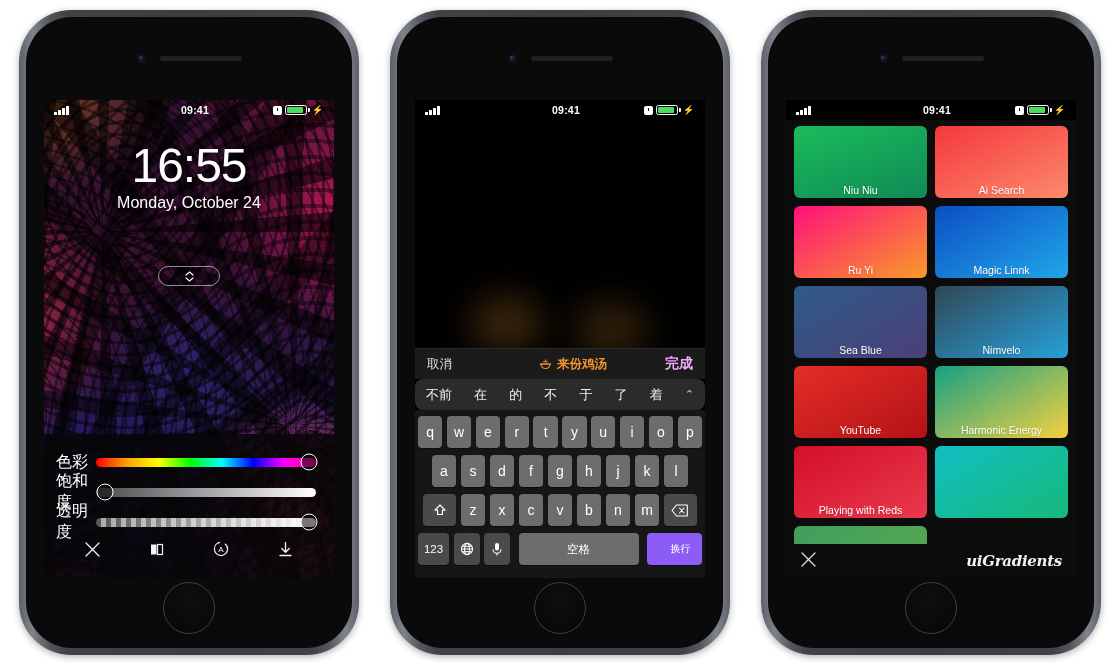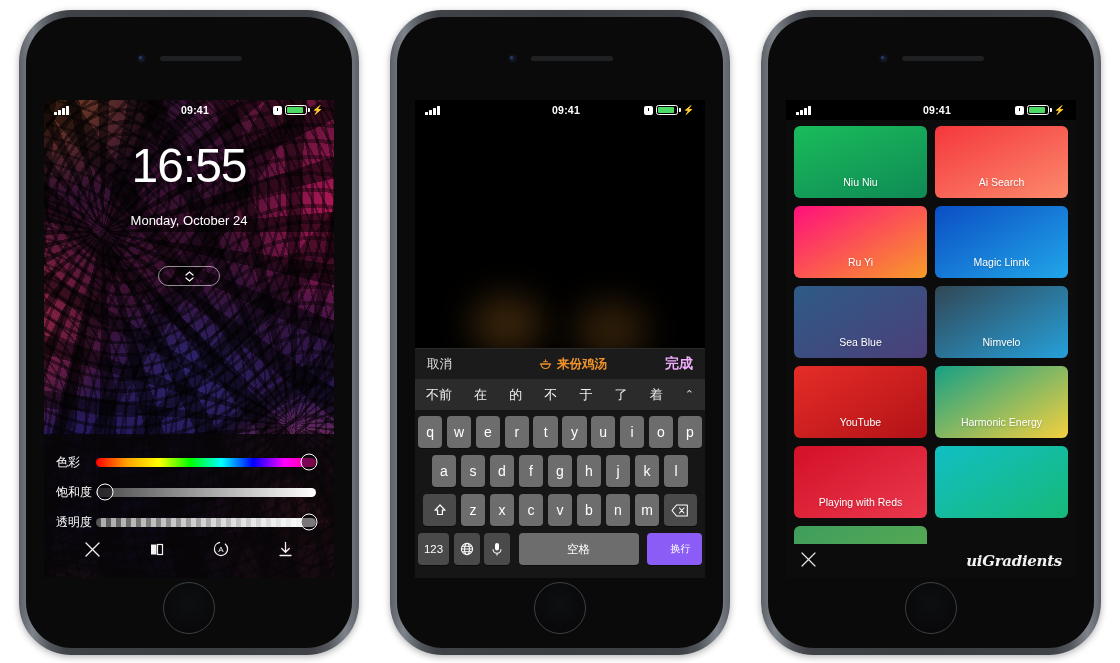--- a/index.html
+++ b/index.html
@@ -101,37 +101,37 @@
     background:
       repeating-radial-gradient(ellipse 60% 40% at 35% 30%, rgba(0,0,0,.45) 0 3px, rgba(0,0,0,0) 3px 11px),
       repeating-radial-gradient(ellipse 55% 45% at 78% 70%, rgba(0,0,0,.4) 0 3px, rgba(0,0,0,0) 3px 12px),
       repeating-radial-gradient(ellipse 50% 38% at 10% 60%, rgba(0,0,0,.4) 0 2px, rgba(0,0,0,0) 2px 10px);
   }
   .lock-clock {
     position: absolute; top: 42px; left: 0; right: 0; text-align: center;
     color: #fff; z-index: 3; text-shadow: 0 1px 5px rgba(0,0,0,.35);
   }
   .lock-time { font-size: 48px; font-weight: 300; letter-spacing: -1px; line-height: 1; }
-  .lock-date { font-size: 13px; font-weight: 400; margin-top: 23px; }
+  .lock-date { font-size: 16px; font-weight: 400; margin-top: 4px; }
   .lock-pill {
     position: absolute; top: 166px; left: 50%; transform: translateX(-50%);
     width: 62px; height: 20px; border-radius: 10px;
     border: 1px solid rgba(255,255,255,.55);
     display: flex; align-items: center; justify-content: center; z-index: 3;
   }
   .chev { display:flex; flex-direction:column; gap:1px; color:#fff; }
   .chev svg { display:block; }
 
   .editor-panel {
     position: absolute; left: 0; right: 0; bottom: 0; height: 144px;
     background: rgba(8,6,8,.88); z-index: 4;
     padding: 13px 12px 0 12px;
   }
   .slider-row { display: flex; align-items: center; height: 30px; }
-  .slider-label { width: 40px; font-size: 12px; color: #fff; }
+  .slider-label { width: 40px; font-size: 16px; color: #fff; }
   .track {
     position: relative; flex: 1; height: 9px; border-radius: 5px; margin-right: 6px;
   }
   .track.hue { background: linear-gradient(90deg,#ff0000,#ffa500,#ffff00,#00ff00,#00ffff,#0000ff,#ff00ff,#ff0080); }
   .track.sat { background: linear-gradient(90deg,#4a4a4a,#ffffff); }
   .track.alpha {
     background:
       linear-gradient(90deg, rgba(255,255,255,0), rgba(255,255,255,1)),
       repeating-linear-gradient(90deg,#555 0 5px,#aaa 5px 10px);
   }
@@ -164,21 +164,21 @@
   }
   .kb-cancel { font-size: 12.5px; color: #e4e4e4; }
   .kb-center { flex: 1; display: flex; align-items: center; justify-content: center; gap: 5px; margin-left: 29px; }
   .kb-center-txt { font-size: 12.5px; color: #f0932b; font-weight: bold; }
   .kb-done { font-size: 14px; color: #f0abfc; font-weight: bold; }
   .soup-ic { width: 13px; height: 13px; }
 
   .kb-predict {
     position: absolute; left: 0; right: 0; bottom: 168px; height: 31px;
     background: #2b2b2b; display: flex; align-items: center;
-    justify-content: space-between; padding: 0 11px;
+    justify-content: space-between; padding: 0 11px; border-radius: 8px;
   }
   .kb-predict span { font-size: 13px; color: #efefef; }
   .kb-predict .caret { font-size: 11px; color: #cfcfcf; }
 
   .keyboard {
     position: absolute; left: 0; right: 0; bottom: 0; height: 168px;
     background: #161616; padding: 6px 3px 5px 3px;
     display: flex; flex-direction: column; gap: 7px;
   }
   .krow { display: flex; justify-content: center; gap: 4.5px; }
@@ -196,21 +196,21 @@
 
   
   .grid-wrap {
     position: absolute; top: 20px; left: 0; right: 0; bottom: 34px;
     overflow: hidden; padding: 6px 8px 0 8px; background: #0c0c0c;
   }
   .grid { display: grid; grid-template-columns: 1fr 1fr; gap: 8px; }
   .card {
     height: 72px; border-radius: 6px; position: relative;
     display: flex; align-items: flex-end; justify-content: center;
-    padding-bottom: 10px;
+    padding-bottom: 2px;
   }
   .card span { color: #fff; font-size: 10.5px; text-shadow: 0 1px 2px rgba(0,0,0,.22); }
   .p3-bottom {
     position: absolute; left: 0; right: 0; bottom: 0; height: 34px;
     background: #0c0c0c; display: flex; align-items: center;
     justify-content: space-between; padding: 0 14px;
   }
   .brand {
     font-family: "DejaVu Serif", serif; font-style: italic; font-weight: bold;
     font-size: 15px; color: #f2f2f2; letter-spacing: -.3px;

